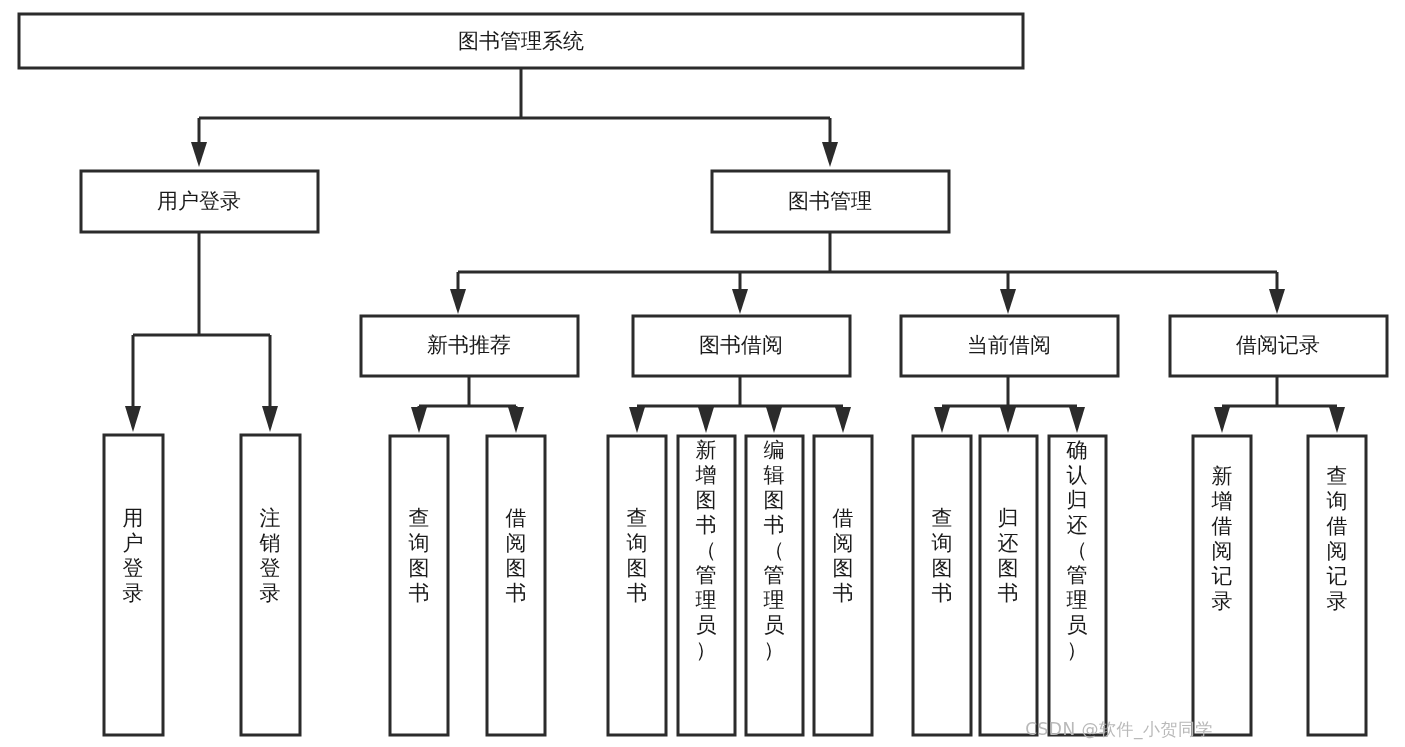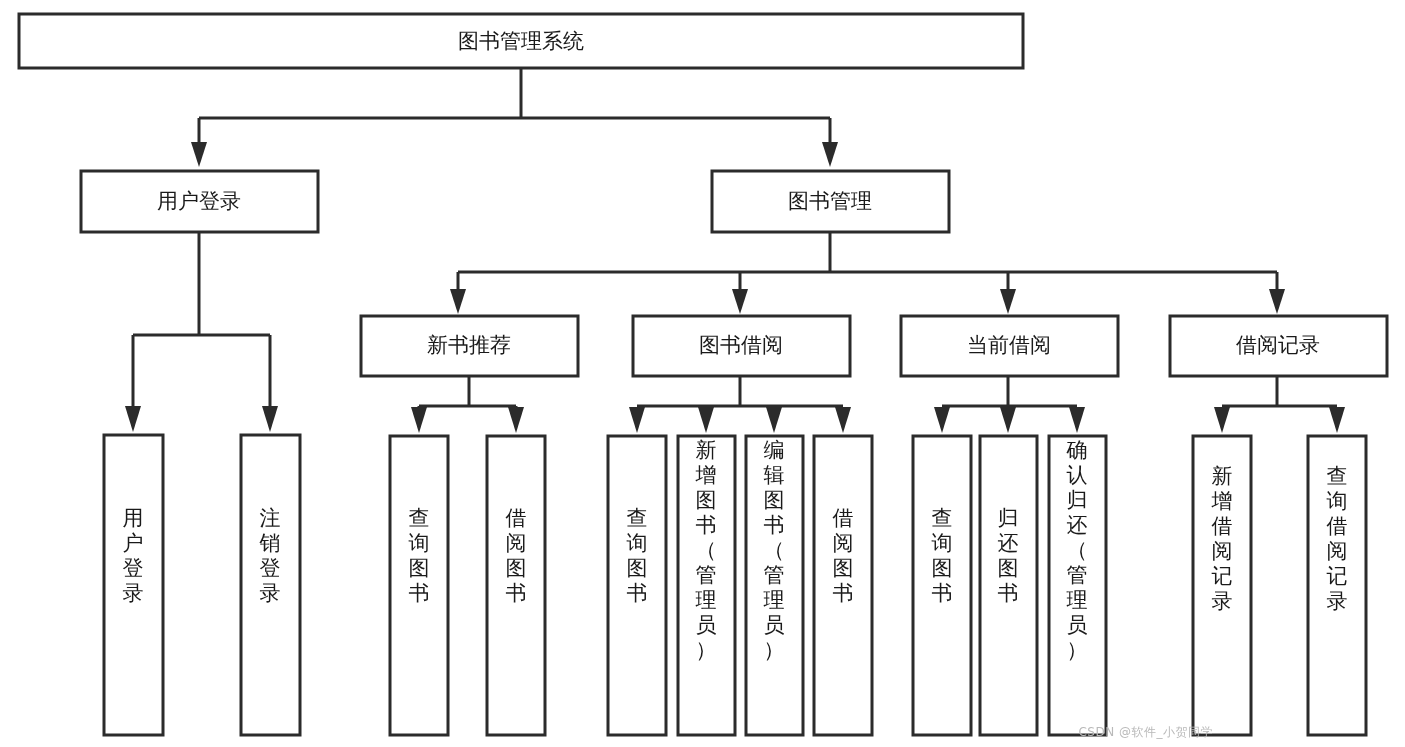--- a/index.html
+++ b/index.html
@@ -53,21 +53,21 @@
     font-family: "DejaVu Sans", "Liberation Sans", sans-serif;
     font-size: 21px;
     fill: #1a1a1a;
     text-anchor: middle;
   }
   .watermark {
     position: absolute;
     right: 8px;
     bottom: 6px;
     font-family: "DejaVu Sans", "Liberation Sans", sans-serif;
-    font-size: 12px;
+    font-size: 17px;
     color: #b9b9b9;
     white-space: nowrap;
     letter-spacing: 0.5px;
     pointer-events: none;
   }
 </style>
 </head>
 <body>
 
 <div id="diagram-root">

